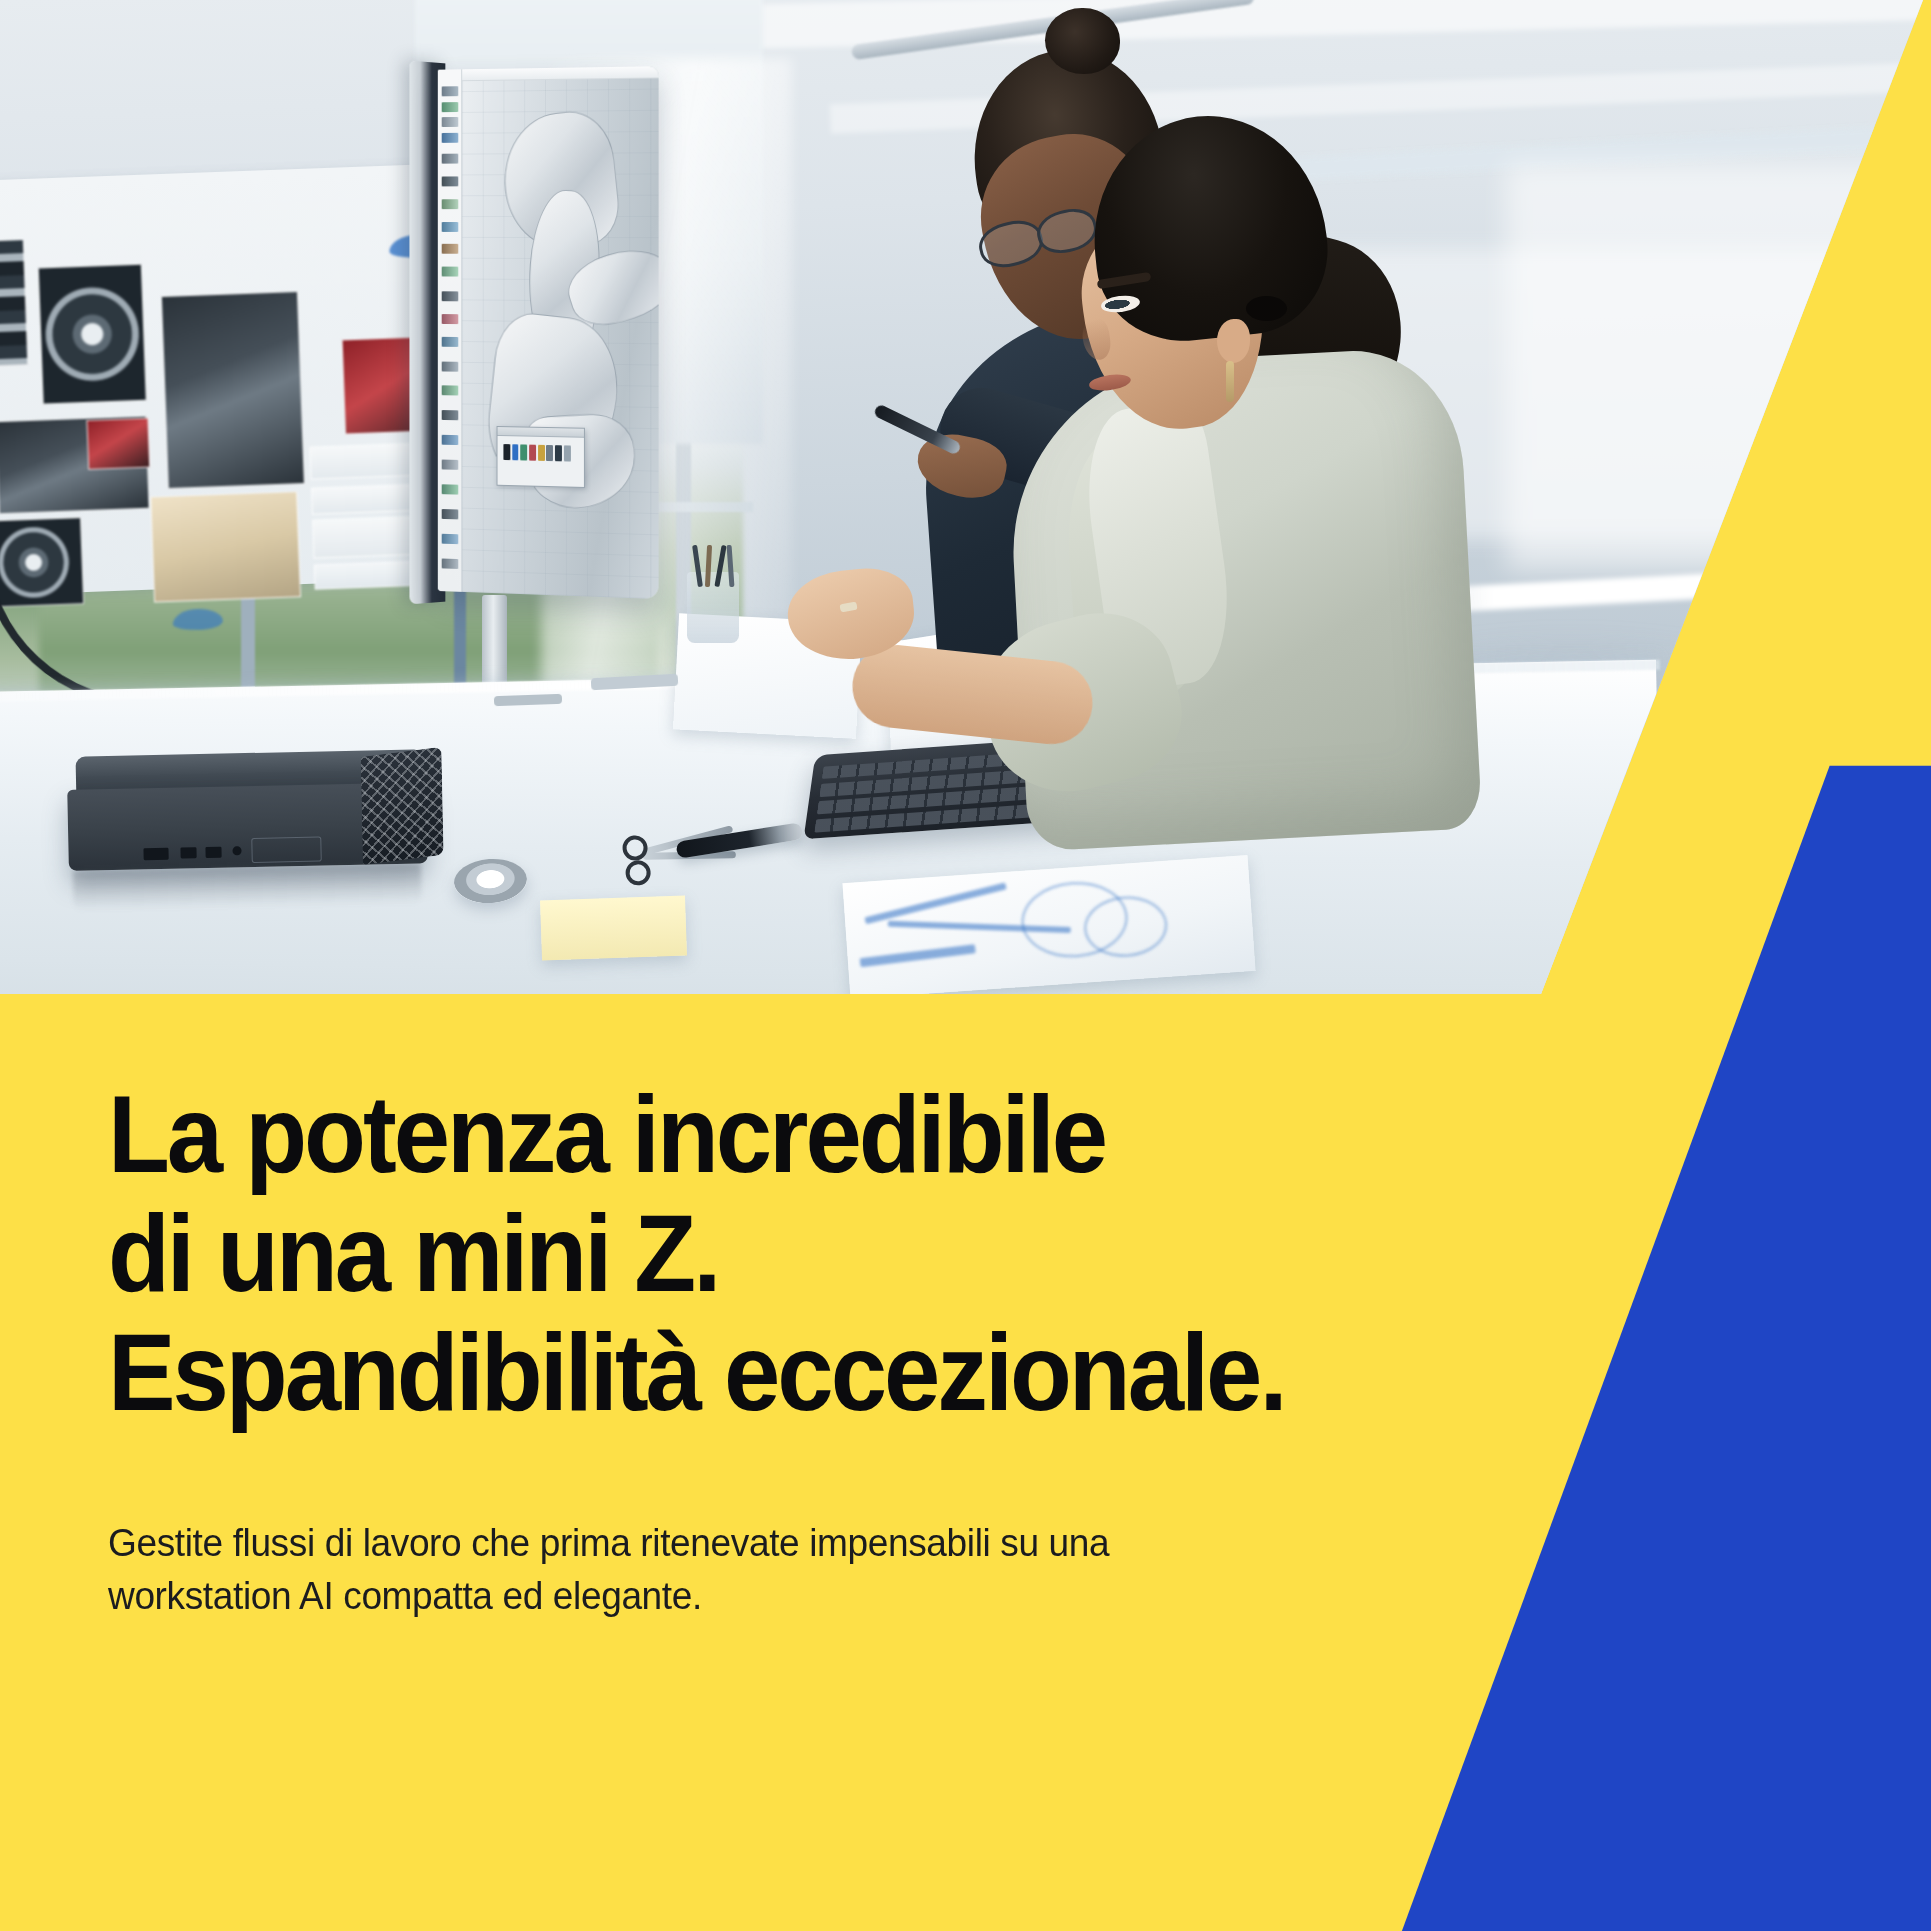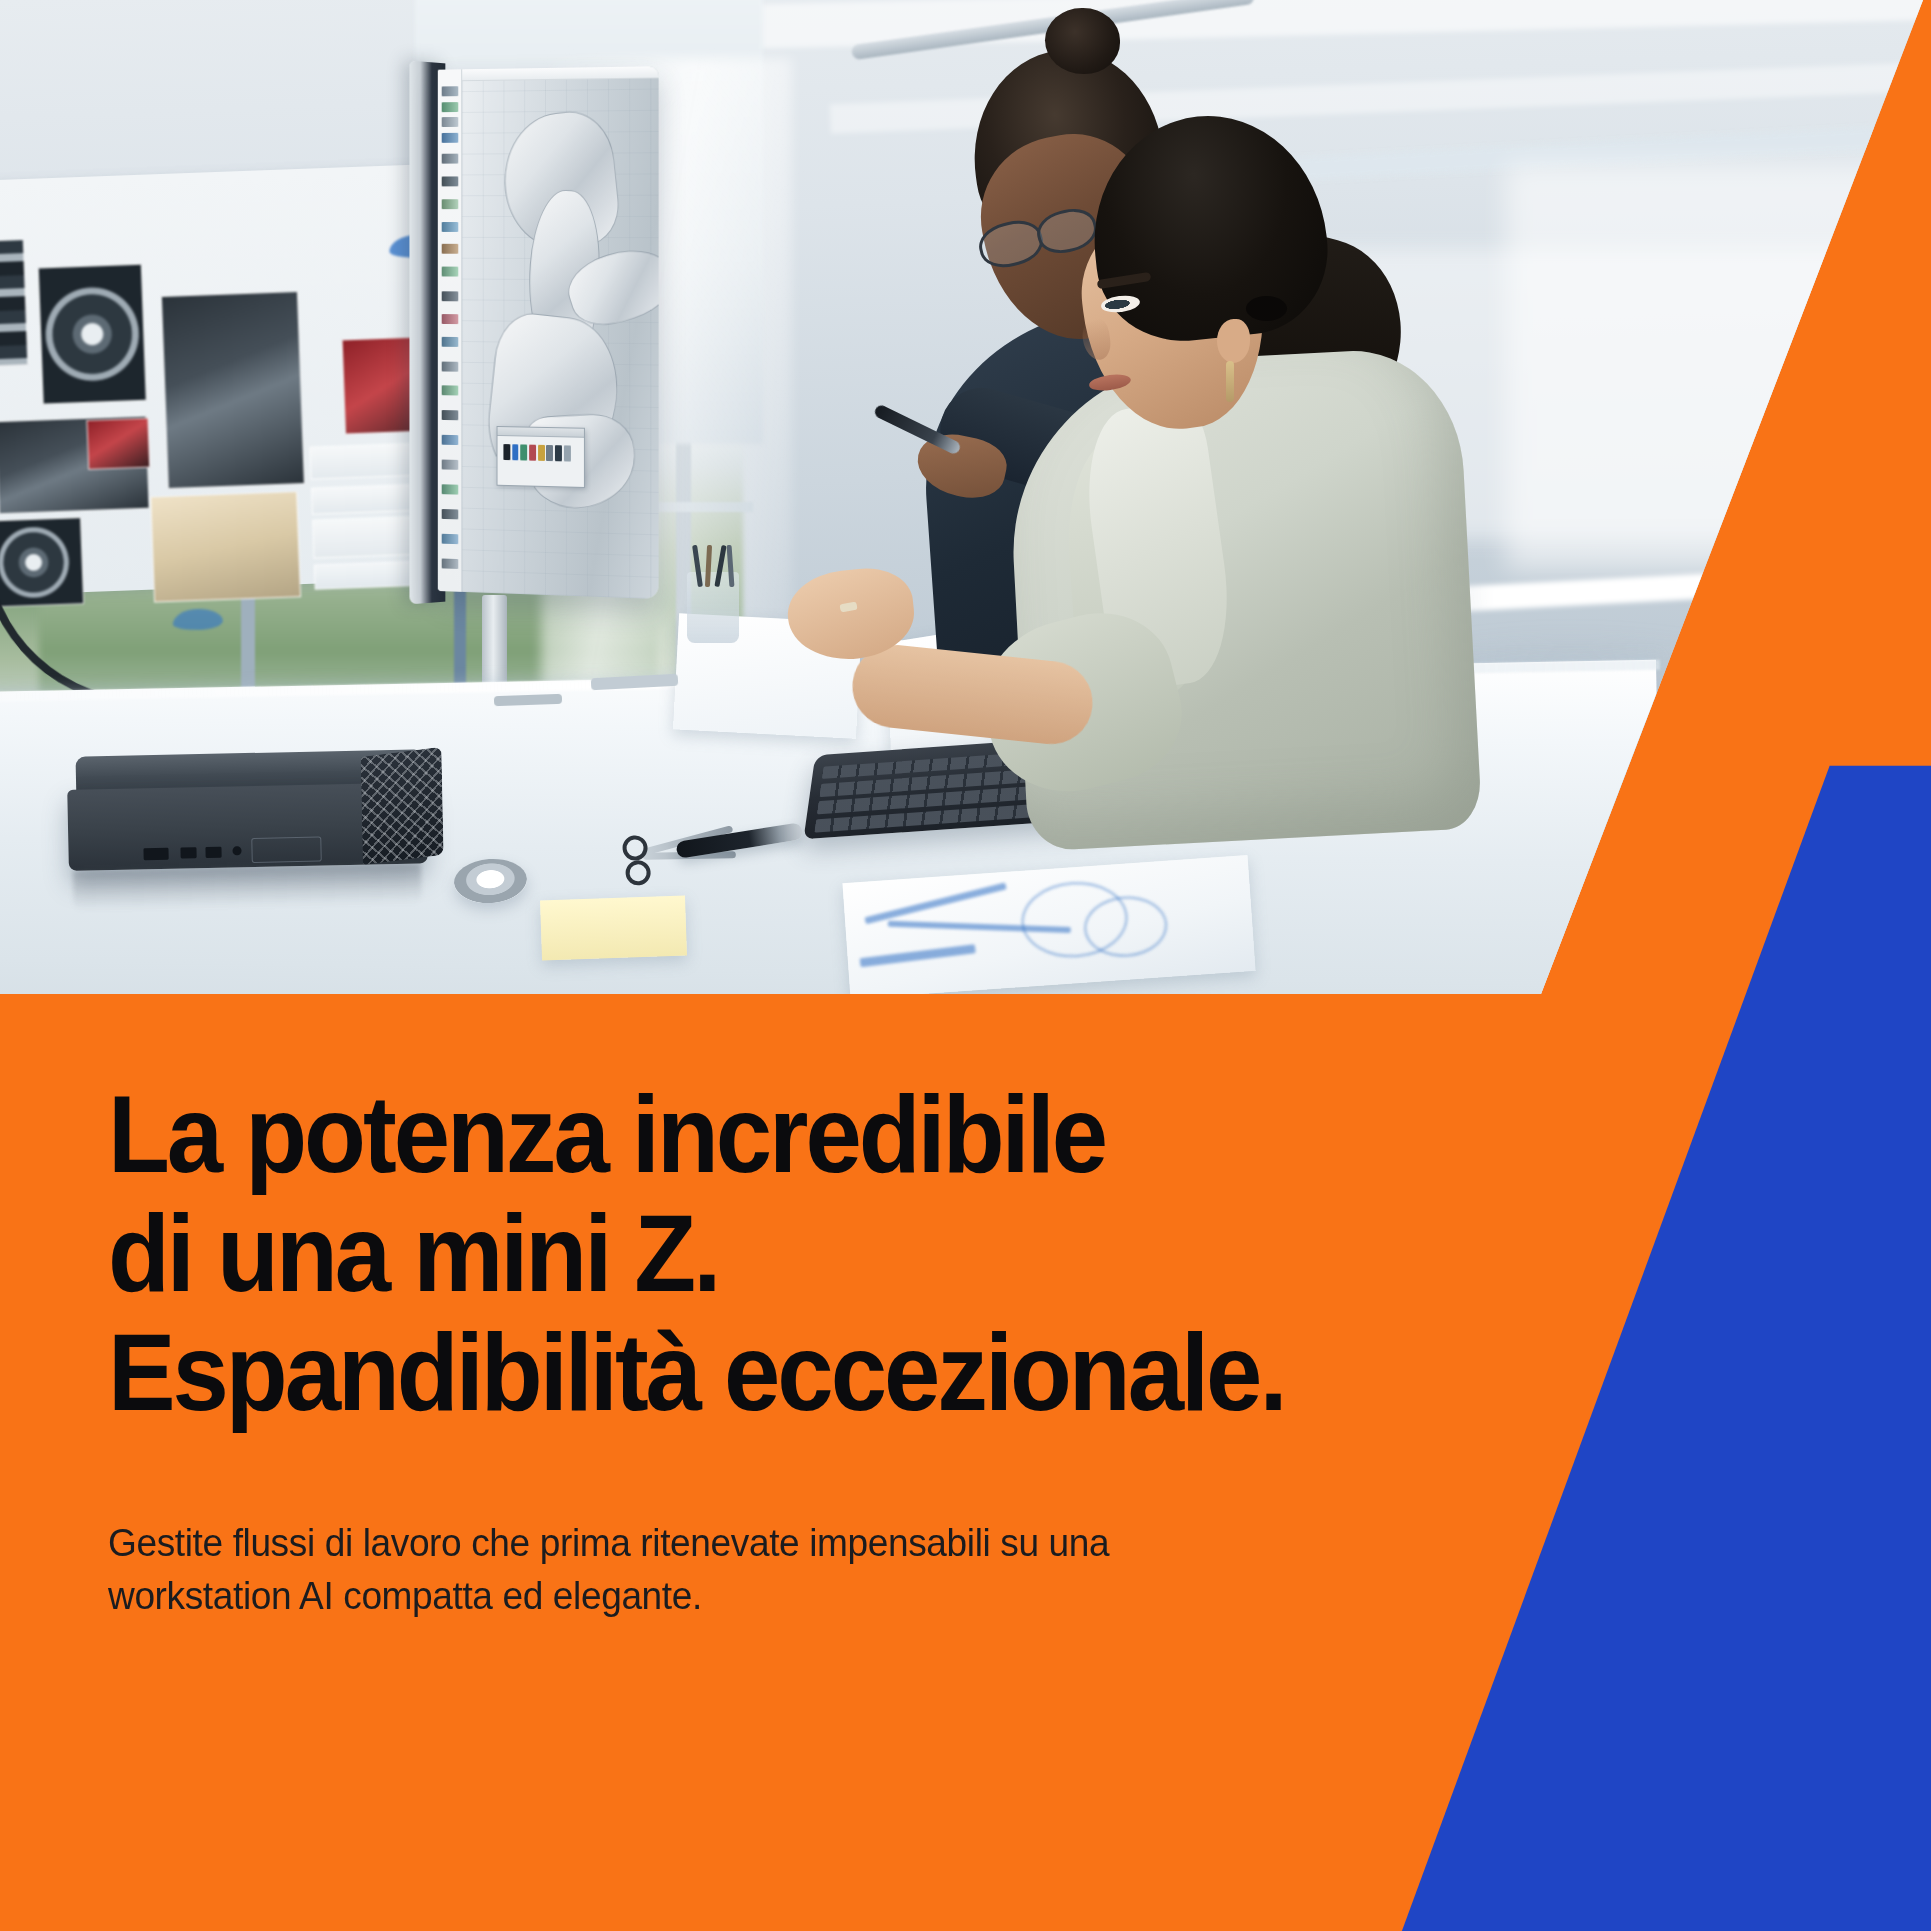--- a/index.html
+++ b/index.html
@@ -6,21 +6,21 @@
   * { margin:0; padding:0; box-sizing:border-box; }
   html, body {
     width:1931px; height:1931px;
     background:#ffffff;
     font-family:"Liberation Sans", sans-serif;
     overflow:hidden;
   }
   #canvas {
     position:relative;
     width:1931px; height:1931px;
-    background:#f97316;
+    background:#fde047;
     overflow:hidden;
   }
 
   
   .brand-shape {
     position:absolute;
     left:0; top:0; width:1931px; height:1931px;
     z-index:1;
   }
 

